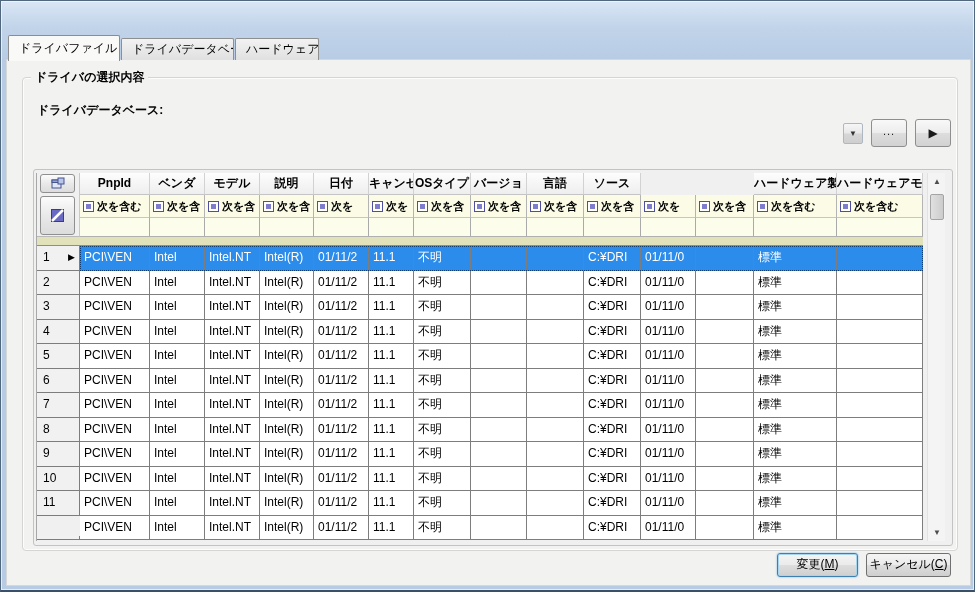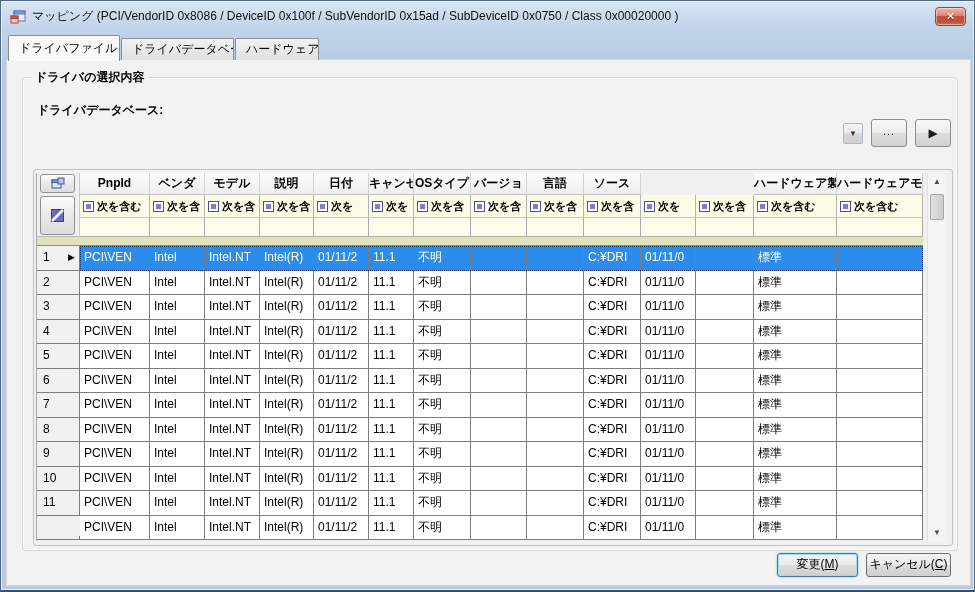--- a/index.html
+++ b/index.html
@@ -149,32 +149,20 @@
   }
   .btn-change { left: 770px; width: 81px; border-color: #3c7fb1; box-shadow: 0 0 0 1px #a9d4ee inset, 0 0 2px #6fb4e0; }
   .btn-cancel { left: 859px; width: 85px; }
   .mn { text-decoration: underline; }
 </style>
 </head>
 <body>
 
 <div class="window">
 
-  <div class="titlebar">
-    <svg class="app-icon" viewBox="0 0 16 16">
-      <rect x="4" y="2" width="11" height="10" fill="#e8eefb" stroke="#5a7ab2"></rect>
-      <rect x="4" y="2" width="11" height="3" fill="#7e9bd0" stroke="#5a7ab2"></rect>
-      <rect x="1" y="7" width="7" height="7" fill="#f3c9c2" stroke="#b04a3a"></rect>
-      <rect x="1" y="7" width="7" height="2.5" fill="#cc5a45" stroke="#b04a3a"></rect>
-    </svg>
-    <span class="title-text">マッピング (PCI/VendorID 0x8086 / DeviceID 0x100f / SubVendorID 0x15ad / SubDeviceID 0x0750 / Class 0x00020000 )</span>
-    <div class="close-btn">
-      <span class="close-x">✕</span>
-    </div>
-  </div>
 
   <div class="tabstrip">
     <div class="tab active" style="width:112px">ドライバファイル</div>
     <div class="tab" style="width:113px">ドライバデータベース</div>
     <div class="tab" style="width:84px">ハードウェア製</div>
   </div>
 
   <div class="page">
 
     <div class="groupbox">

